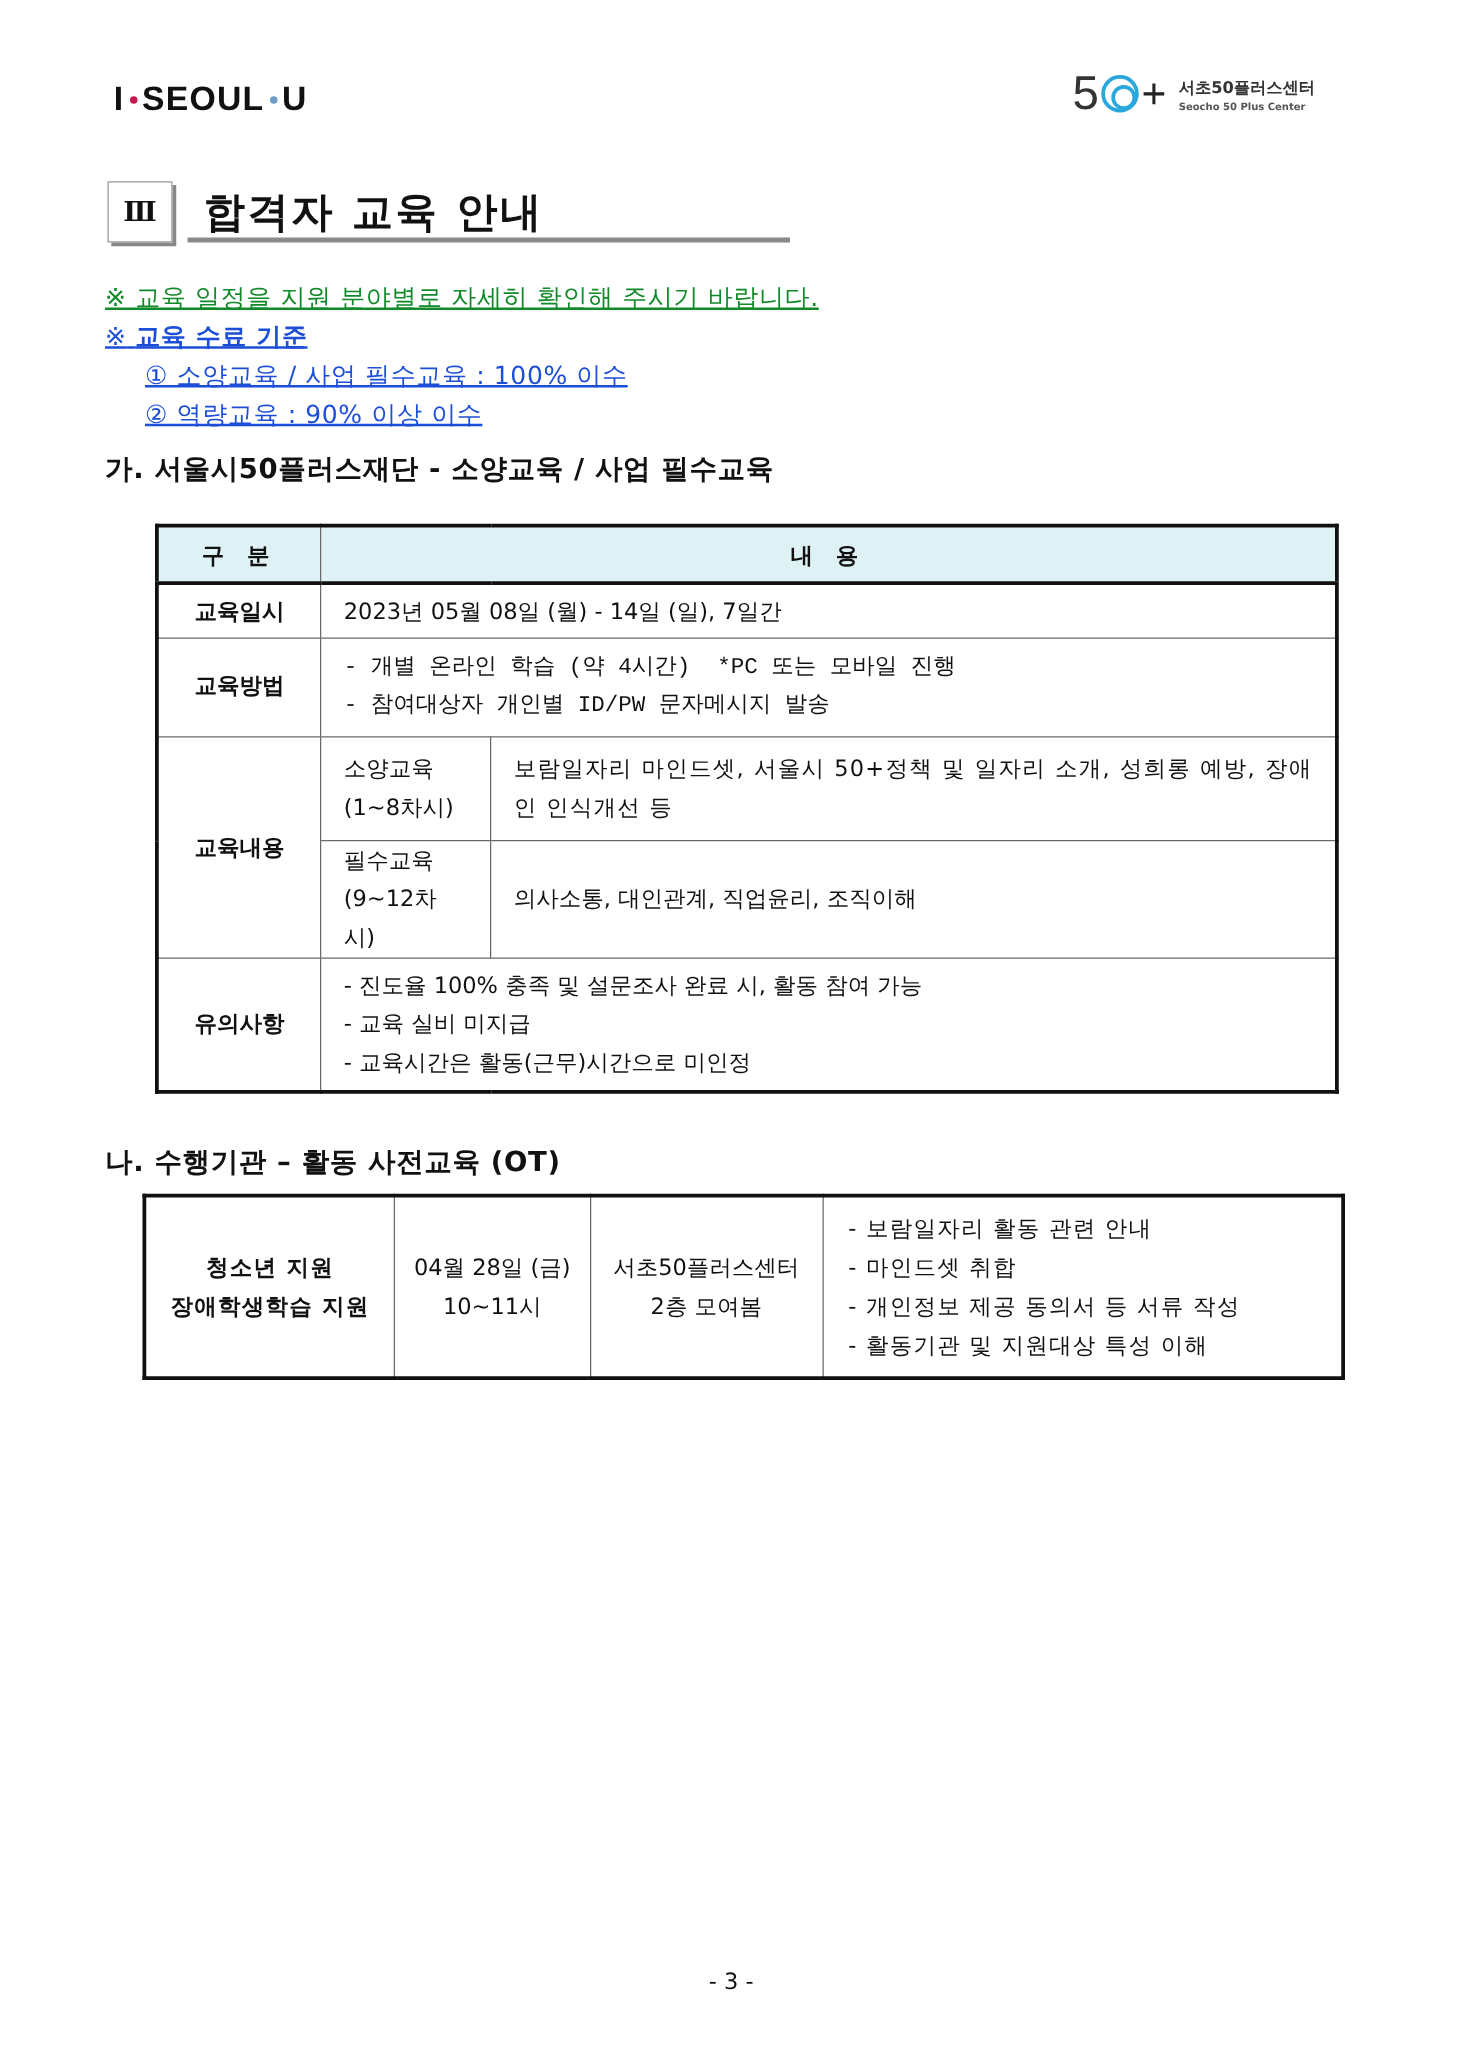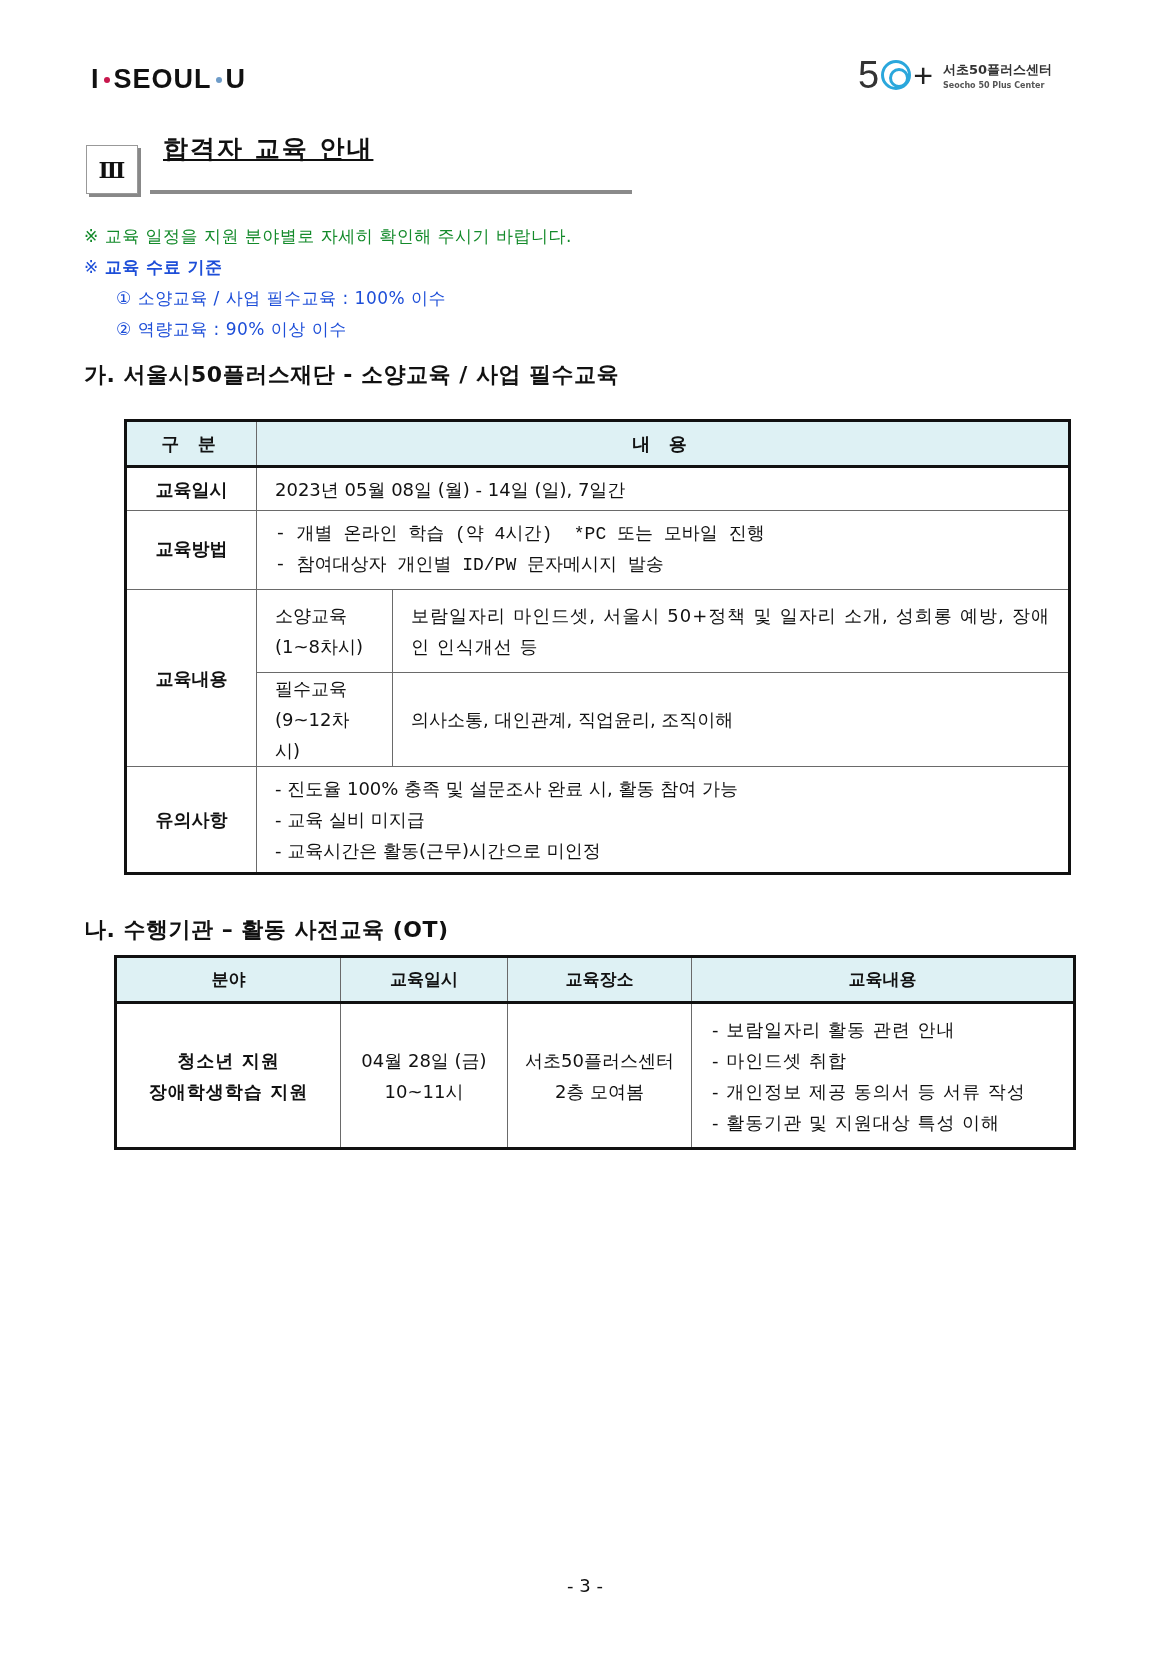--- a/index.html
+++ b/index.html
@@ -15,25 +15,25 @@
   .logo-50 .five { font-family: "Liberation Sans", sans-serif; font-size: 38px; color: #333; line-height: 1; }
   .logo-50 .ring { width: 30px; height: 30px; border-radius: 50%; border: 3px solid #2aa7dc; position: relative; margin: 0 2px; }
   .logo-50 .ring::after { content: ""; position: absolute; left: 5px; top: 5px; width: 14px; height: 14px; border-radius: 50%; border: 3px solid #2aa7dc; }
   .logo-50 .plus { font-family: "Liberation Sans", sans-serif; font-size: 34px; color: #222; line-height: 1; margin-right: 10px; }
   .logo-50 .txt { display: flex; flex-direction: column; }
   .logo-50 .txt .ko { font-size: 13px; font-weight: bold; color: #333; }
   .logo-50 .txt .en { font-size: 8px; font-weight: bold; color: #555; margin-top: 2px; }
 
   
   .chapter-num { position: absolute; left: 86px; top: 145px; width: 52px; height: 49px; border: 1px solid #999; box-shadow: 3px 3px 0 #888; display: flex; align-items: center; justify-content: center; font-family: "DejaVu Serif", serif; font-weight: bold; font-size: 22px; background: #fff; }
-  .chapter-title { position: absolute; left: 163px; top: 132px; font-size: 25px; font-weight: bold; letter-spacing: 2px; text-decoration: underline; }
+  .chapter-title { position: absolute; left: 163px; top: 148px; font-size: 33px; font-weight: bold; letter-spacing: 2px; }
   .chapter-rule { position: absolute; left: 150px; top: 190px; width: 482px; height: 4px; background: #8a8a8a; }
 
   
-  .notice { position: absolute; font-size: 17px; white-space: nowrap; letter-spacing: 0.5px; }
+  .notice { position: absolute; font-size: 20px; white-space: nowrap; letter-spacing: 0.5px; text-decoration: underline; }
   .green { color: #138a2a; }
   .red { color: #1d4ed8; }
   .bold { font-weight: bold; }
 
   .section-title { position: absolute; left: 84px; font-size: 22px; font-weight: bold; white-space: nowrap; letter-spacing: 0.5px; }
 
   
   table { position: absolute; border-collapse: collapse; font-size: 18px; }
   table td, table th { border: 1px solid #6a6a6a; }
   .t1 { left: 124px; top: 419px; width: 947px; border: 3px solid #111; }
@@ -125,26 +125,20 @@
       <div>- 교육시간은 활동(근무)시간으로 미인정</div>
     </td>
   </tr>
 </tbody>
   </table>
 
 <div class="section-title" style="top:915px;">나. 수행기관 – 활동 사전교육 (OT)</div>
 
 <table class="t2">
   <tbody>
-      <tr>
-    <th style="width:225px;">분야</th>
-    <th style="width:167px;">교육일시</th>
-    <th style="width:184px;">교육장소</th>
-    <th>교육내용</th>
-  </tr>
   <tr>
     <td class="field">
       <div>청소년 지원</div>
       <div>장애학생학습 지원</div>
     </td>
     <td>
       <div>04월 28일 (금)</div>
       <div>10~11시</div>
     </td>
     <td>

